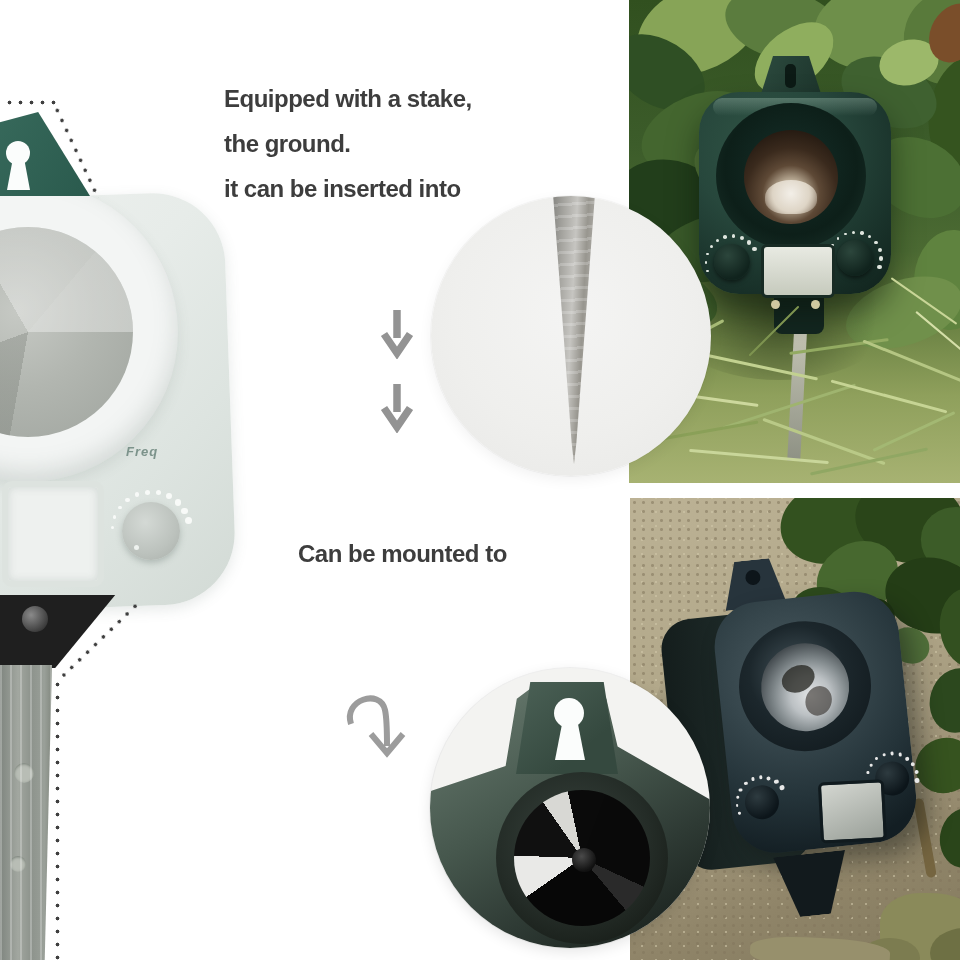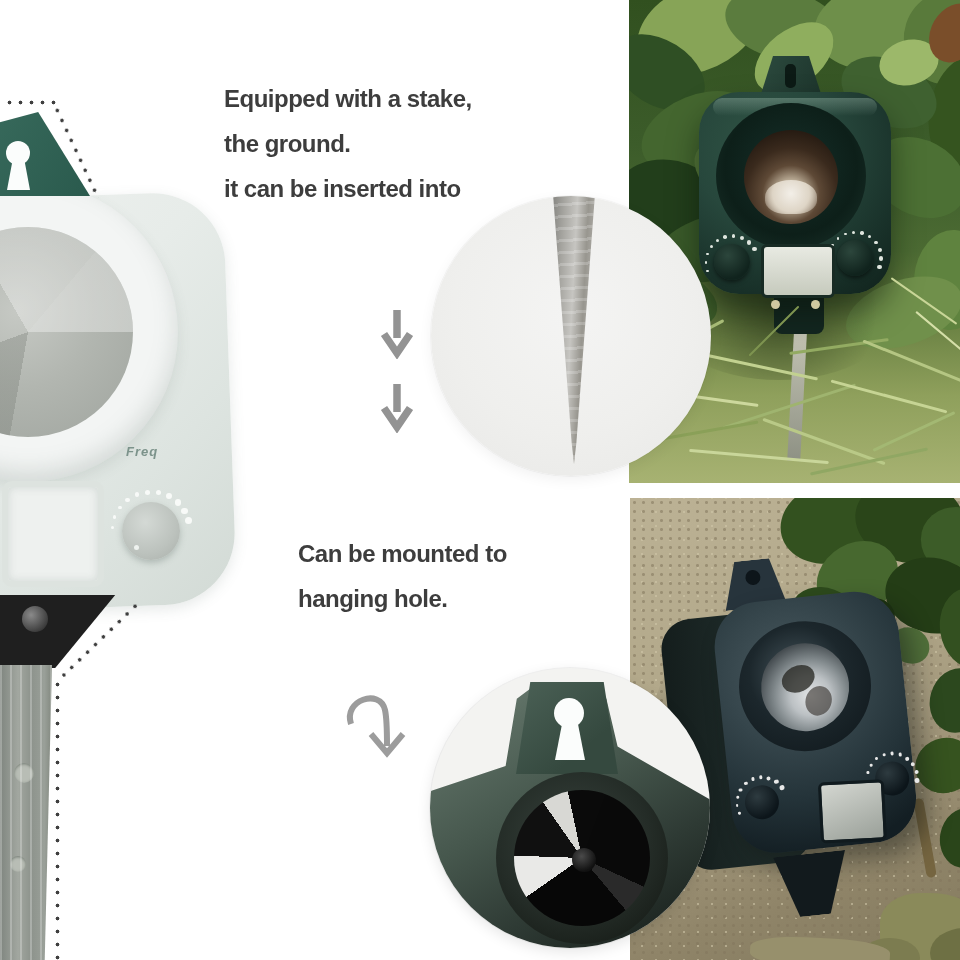--- a/index.html
+++ b/index.html
@@ -292,21 +292,20 @@
         <div style="position: absolute; left: 255px; top: 300px; width: 80px; height: 2px; background: rgb(200, 213, 151); transform: rotate(35deg); border-radius: 2px;"></div>
       </div>
   </div>
 
   <div class="inset inset-stake">
     <div class="spike"></div>
   </div>
 
   <div class="note note-bottom">
     <div>Can be mounted to</div>
-    <div>hanging hole.</div>
   </div>
 
   <svg class="hook" width="84" height="90" viewBox="0 0 84 90">
     <path d="M13 38 C 5 14, 42 2, 47 24 C 49 33 49 46 49 60"></path>
     <path d="M33 48 L49 67 L65 48"></path>
   </svg>
 
   <div class="photo photo-bottom">
     <div class="speckle"></div>
     <div id="ivyBottom" class="abs soft" style="inset:0;">

